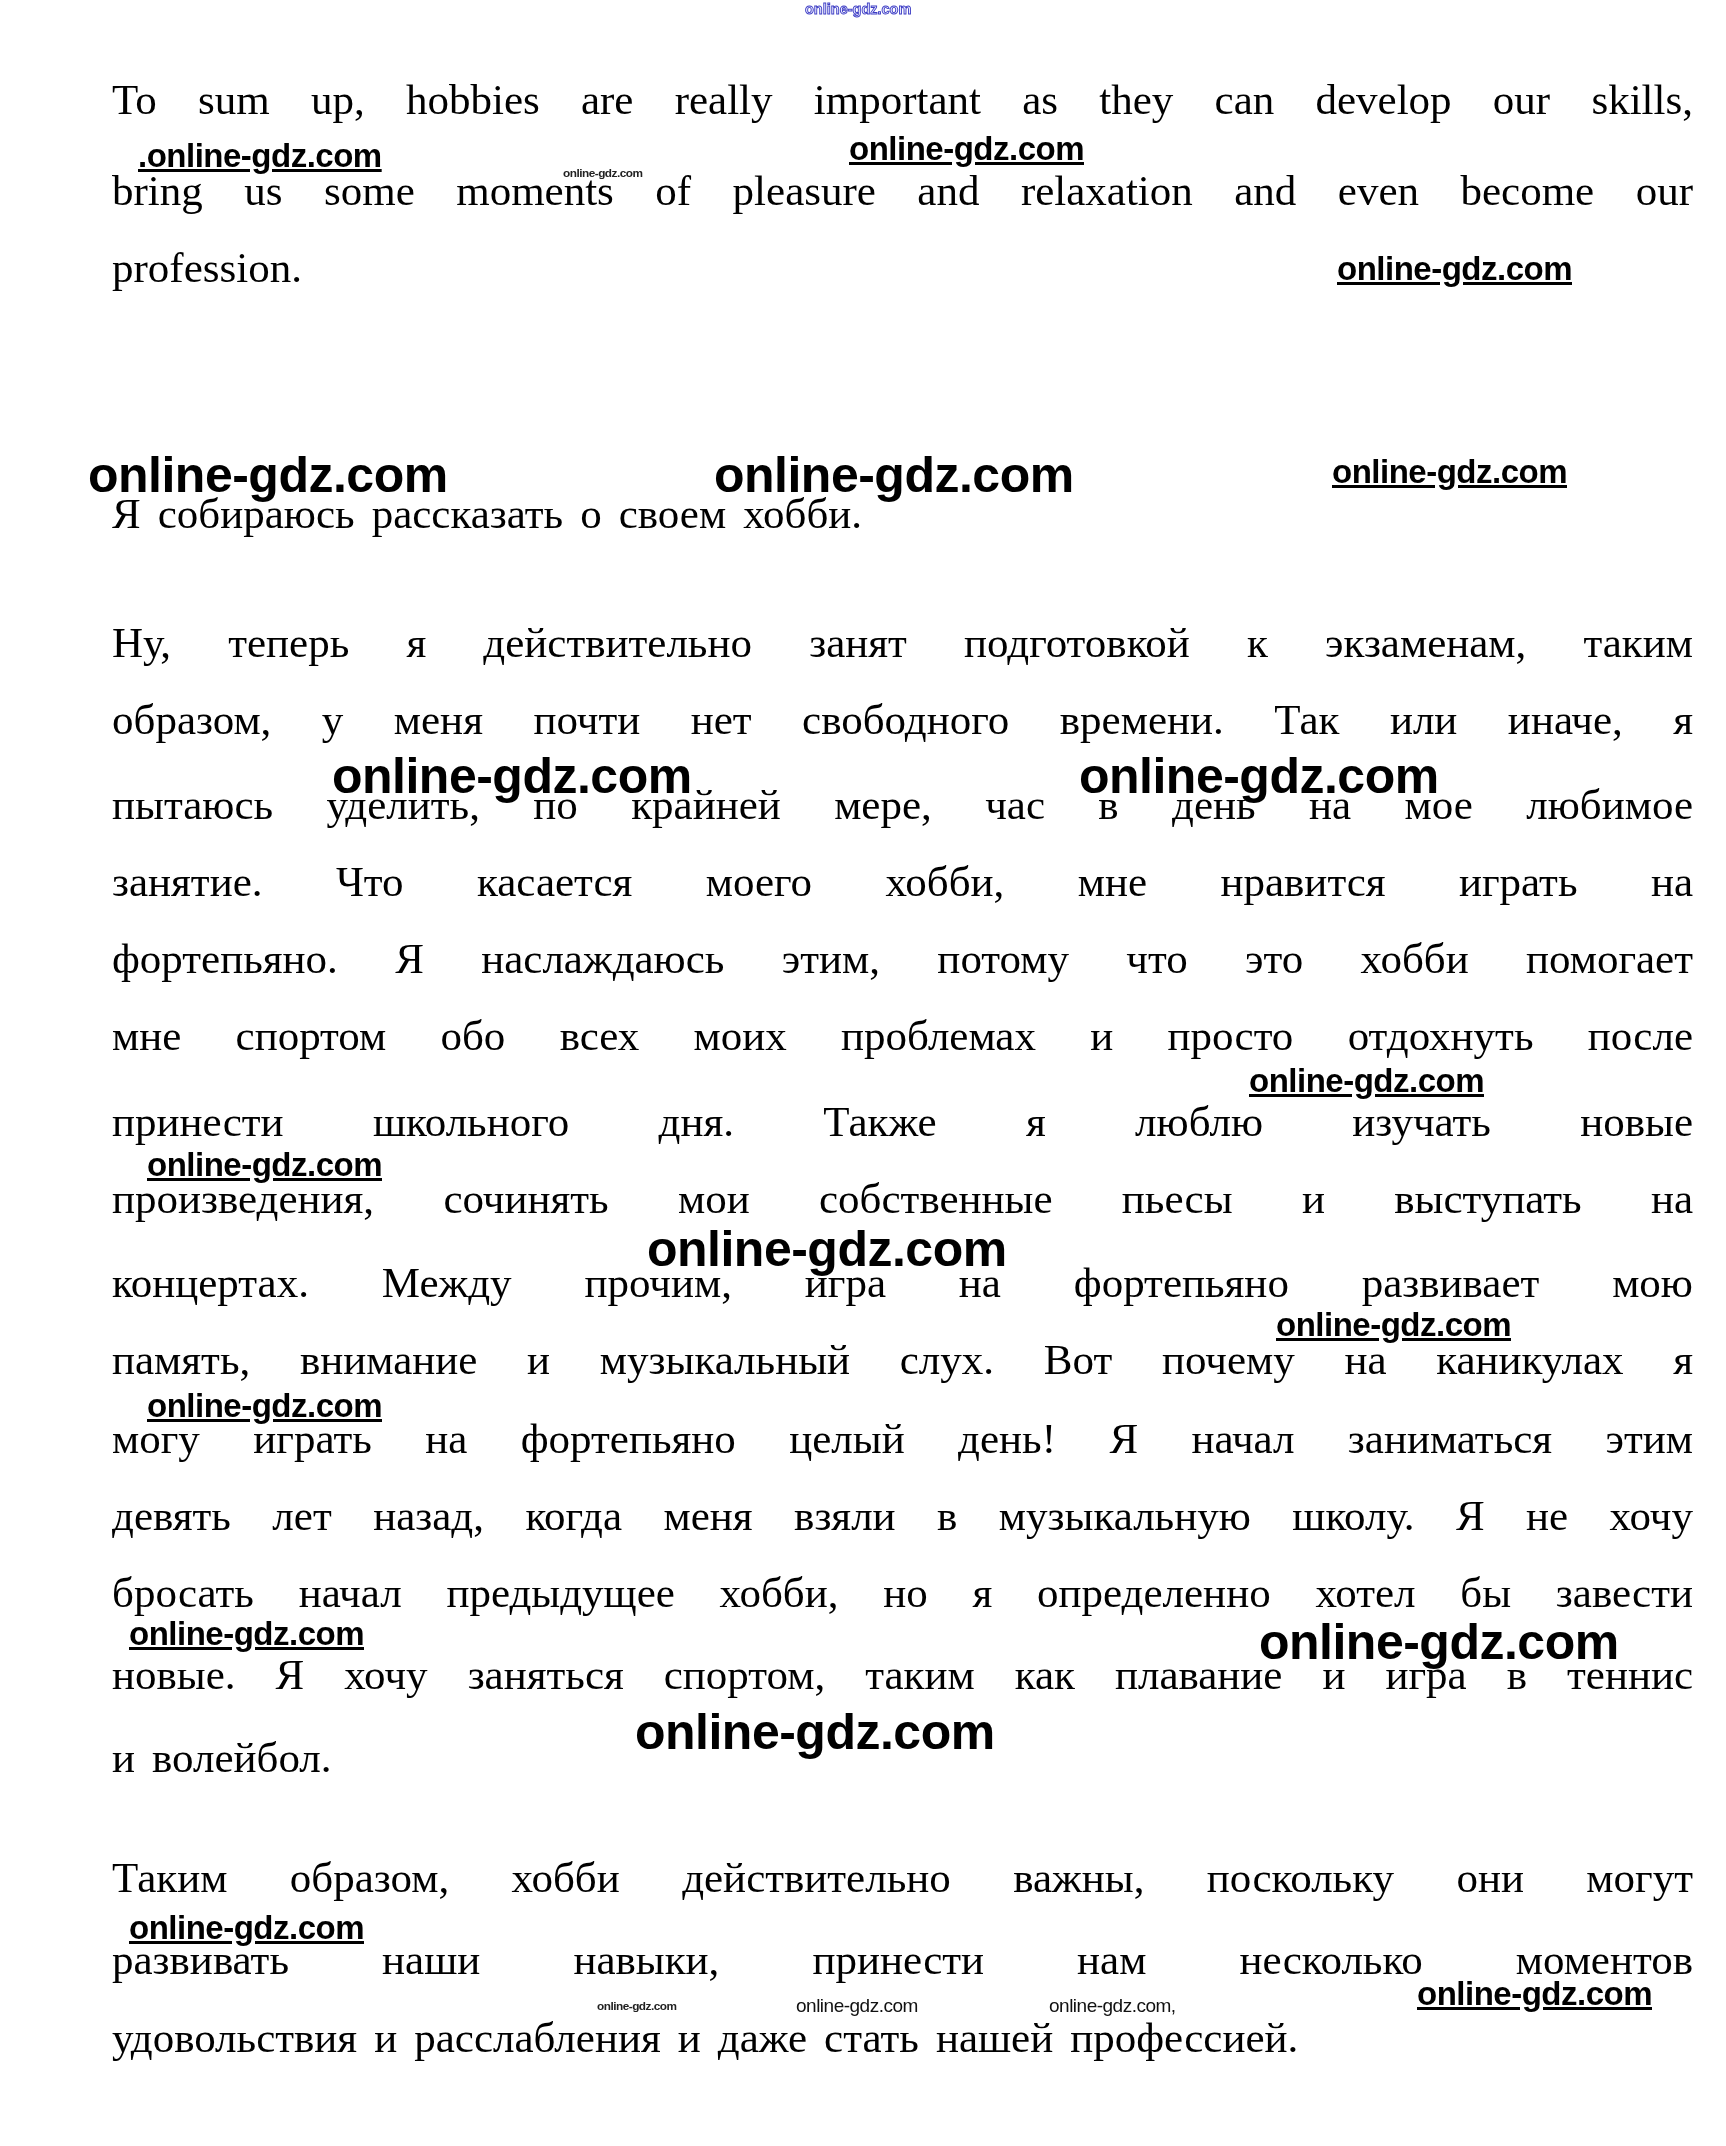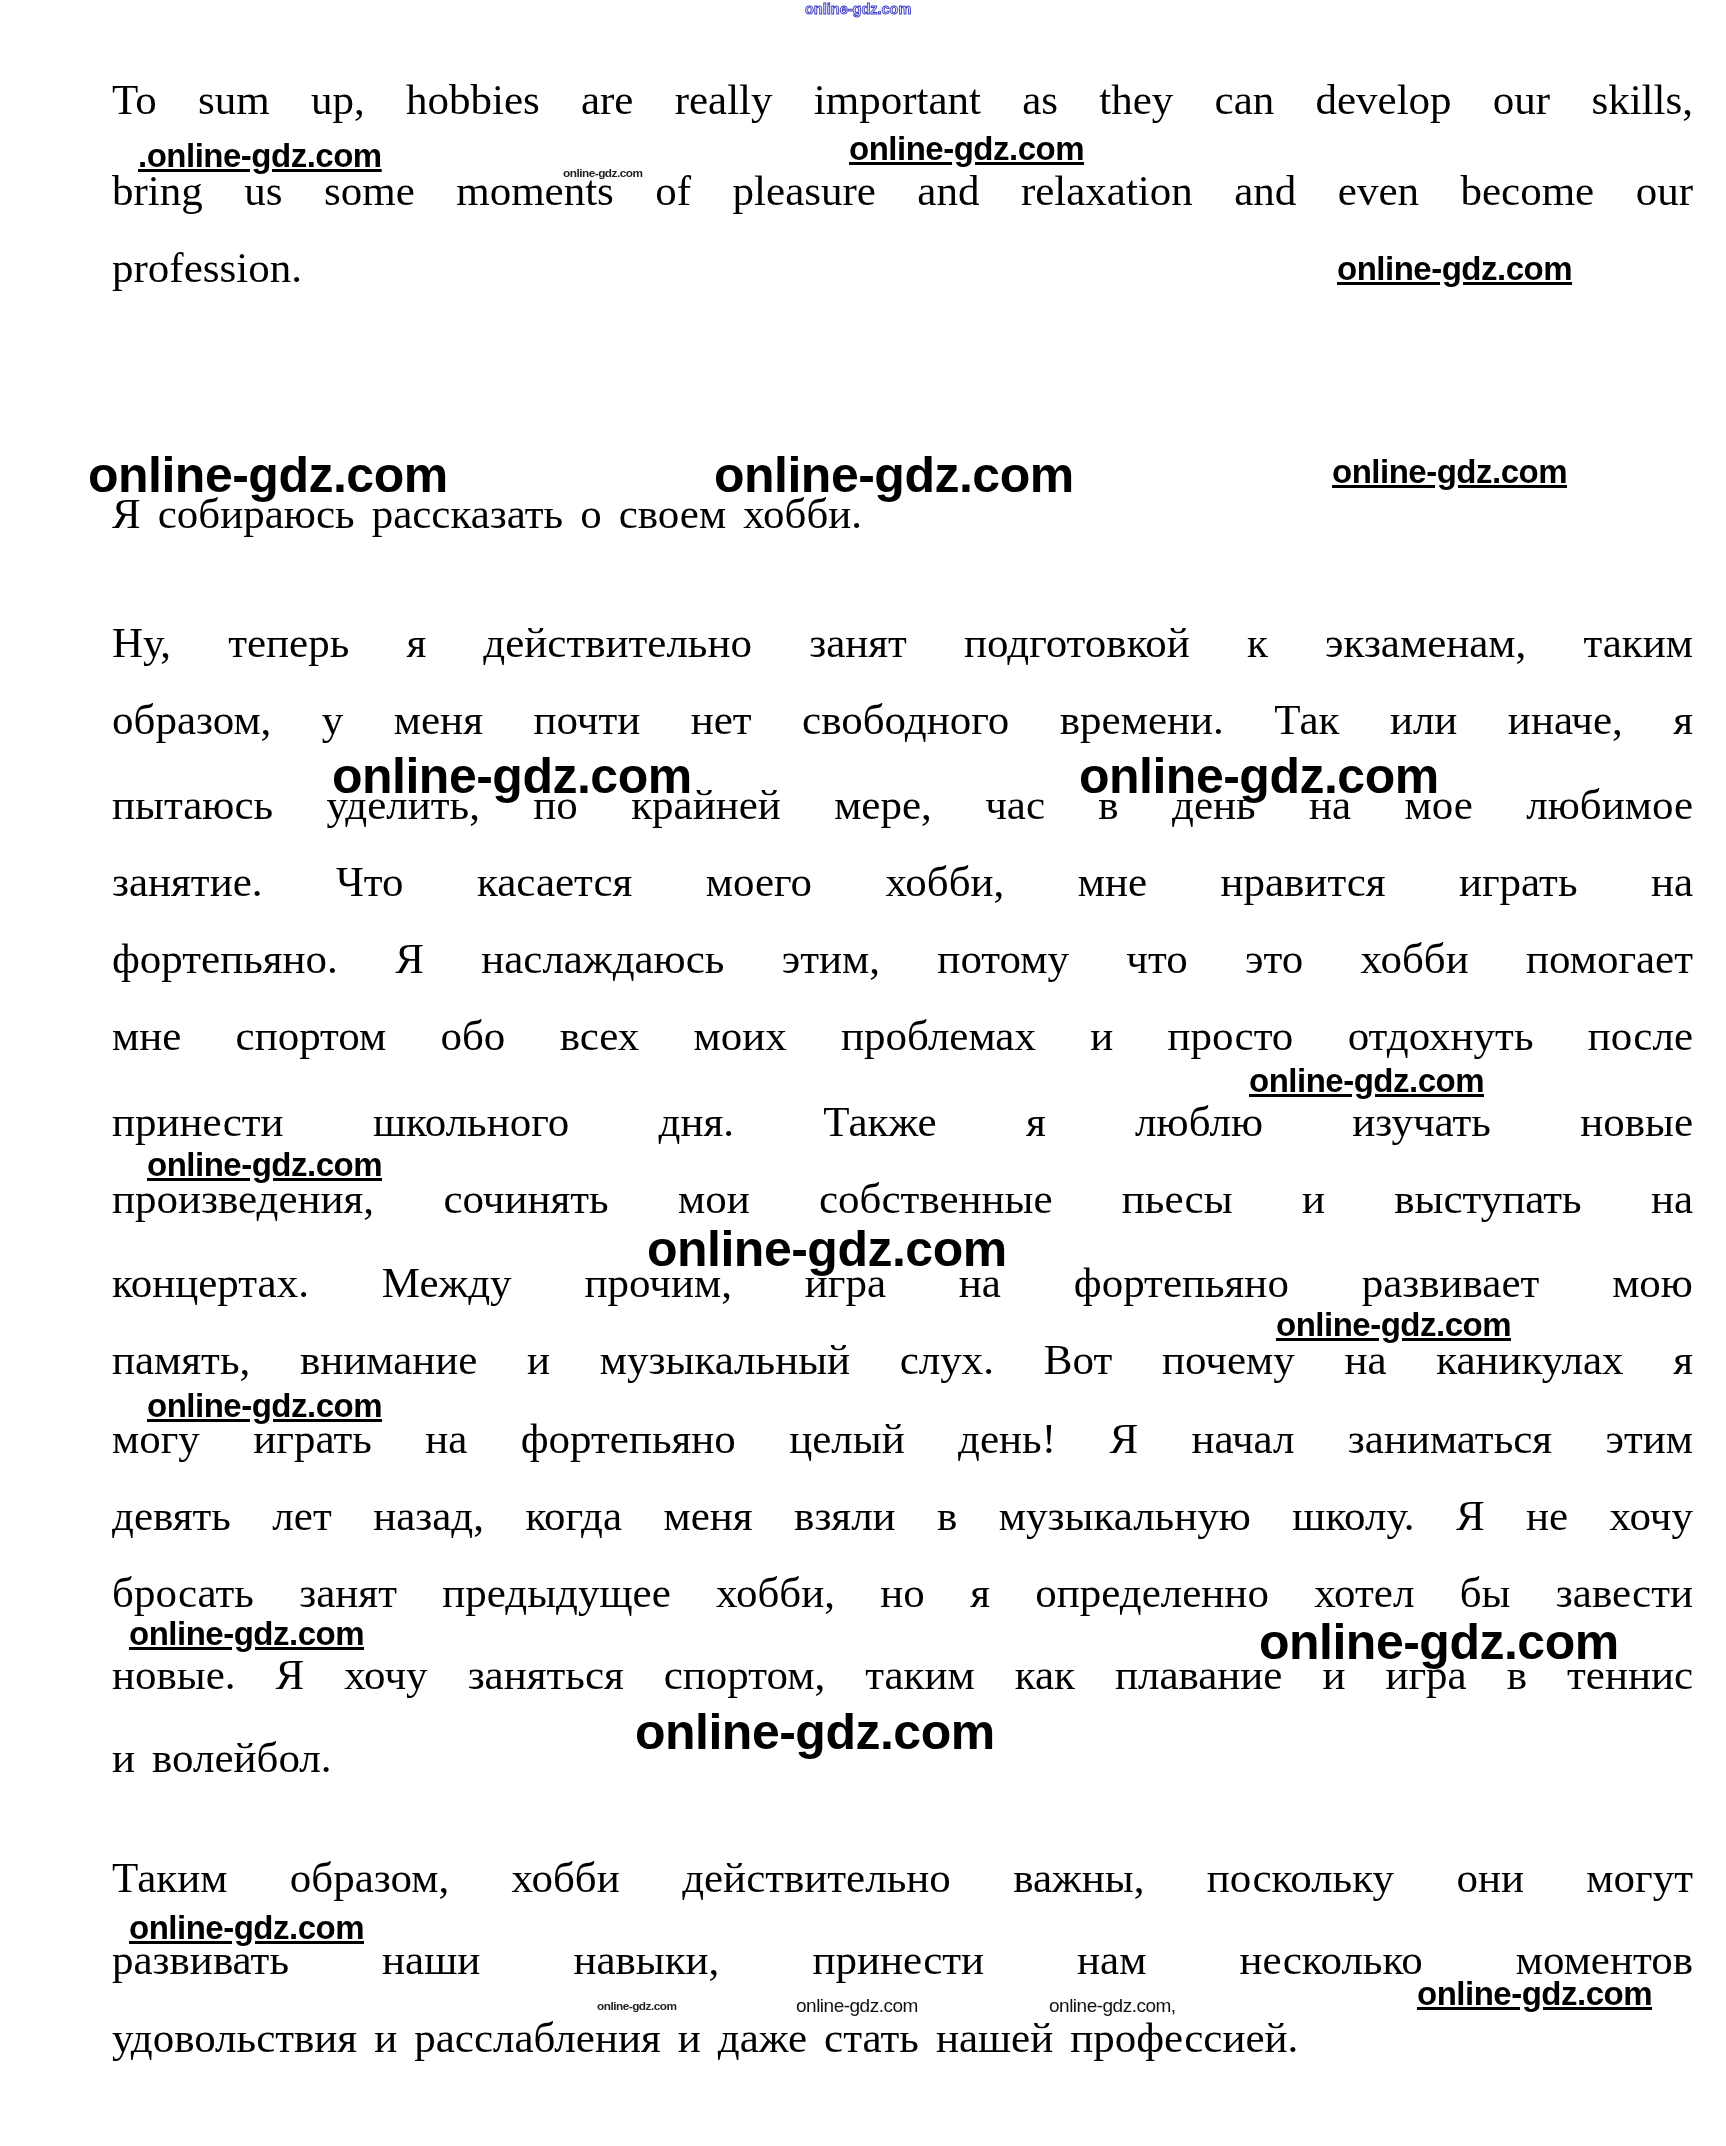--- a/index.html
+++ b/index.html
@@ -69,21 +69,21 @@
     <div class="line just" style="top:783px">пытаюсь уделить, по крайней мере, час в день на мое любимое</div>
     <div class="line just" style="top:860px">занятие. Что касается моего хобби, мне нравится играть на</div>
     <div class="line just" style="top:937px">фортепьяно. Я наслаждаюсь этим, потому что это хобби помогает</div>
     <div class="line just" style="top:1014px">мне спортом обо всех моих проблемах и просто отдохнуть после</div>
     <div class="line just" style="top:1100px">принести школьного дня. Также я люблю изучать новые</div>
     <div class="line just" style="top:1177px">произведения, сочинять мои собственные пьесы и выступать на</div>
     <div class="line just" style="top:1261px">концертах. Между прочим, игра на фортепьяно развивает мою</div>
     <div class="line just" style="top:1338px">память, внимание и музыкальный слух. Вот почему на каникулах я</div>
     <div class="line just" style="top:1417px">могу играть на фортепьяно целый день! Я начал заниматься этим</div>
     <div class="line just" style="top:1494px">девять лет назад, когда меня взяли в музыкальную школу. Я не хочу</div>
-    <div class="line just" style="top:1571px">бросать занят предыдущее хобби, но я определенно хотел бы завести</div>
+    <div class="line just" style="top:1571px">бросать начал предыдущее хобби, но я определенно хотел бы завести</div>
     <div class="line just" style="top:1653px">новые. Я хочу заняться спортом, таким как плавание и игра в теннис</div>
     <div class="line" style="top:1736px">и волейбол.</div>
   </div>
 
   <div>
     <div class="line just" style="top:1856px">Таким образом, хобби действительно важны, поскольку они могут</div>
     <div class="line just" style="top:1938px">развивать наши навыки, принести нам несколько моментов</div>
     <div class="line" style="top:2016px">удовольствия и расслабления и даже стать нашей профессией.</div>
   </div>
 

